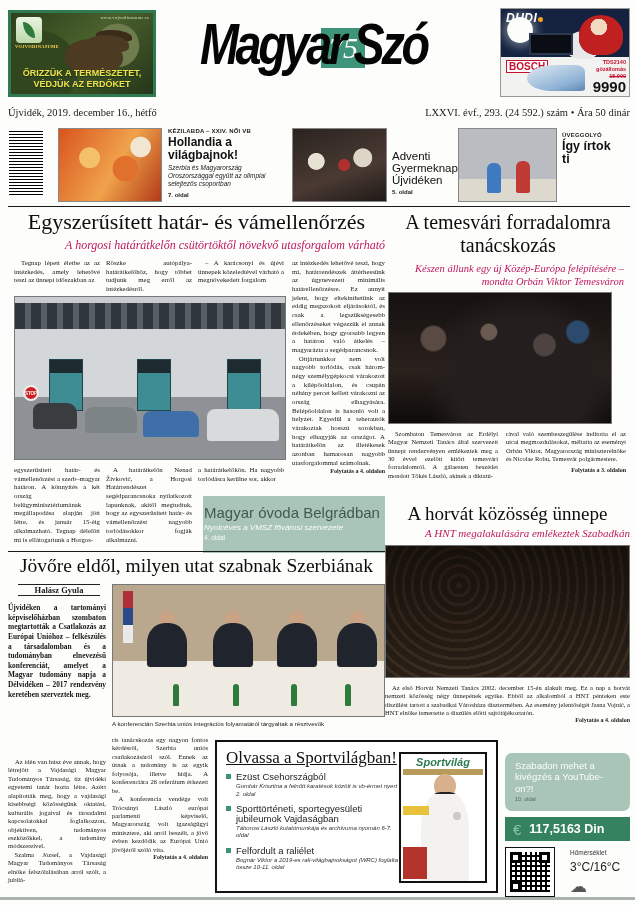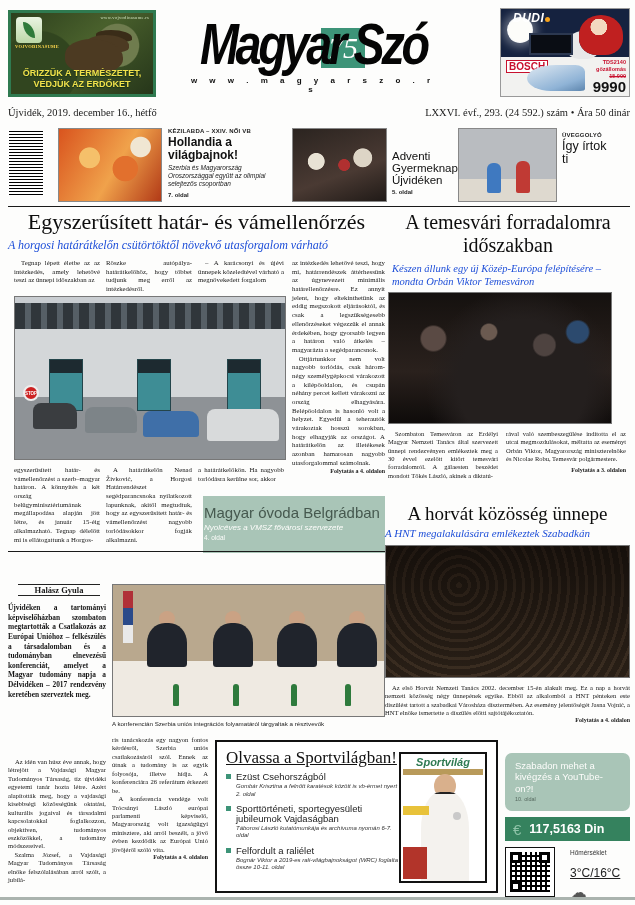--- a/index.html
+++ b/index.html
@@ -47,21 +47,21 @@
   .issue-line { right:5px; top:107px; font-size:10.5px; text-align:right; }
 
   .ad-right { left:500px; top:8px; width:130px; height:89px; border:1px solid #999; overflow:hidden;
     background:linear-gradient(180deg,#15223f 0 55%, #f2f2f0 55% 100%); }
   .ad-right .moon { position:absolute; left:6px; top:8px; width:26px; height:26px; border-radius:50%;
     background:radial-gradient(circle,#fdfdfa 0 60%, #dfe6f5 100%); box-shadow:0 0 10px 4px rgba(255,255,255,.35); }
   .ad-right .santa { position:absolute; right:6px; top:6px; width:44px; height:40px; border-radius:50% 50% 40% 40%;
     background:radial-gradient(circle at 45% 30%, #f3d9c0 0 22%, transparent 23%),
                linear-gradient(180deg,#c02020 0 100%); box-shadow:-18px 10px 0 -6px #e8e8e8; }
   .ad-right .tv { position:absolute; left:28px; top:24px; width:44px; height:22px; background:#0a0d14; border:2px solid #2c3850; }
-  .ad-right .dudi { position:absolute; left:12px; top:2px; font-family:"Liberation Sans",sans-serif;
+  .ad-right .dudi { position:absolute; left:5px; top:2px; font-family:"Liberation Sans",sans-serif;
     font-weight:bold; font-style:italic; font-size:12px; color:#fff; letter-spacing:.5px; }
   .ad-right .dudi::after { content:""; display:inline-block; width:5px; height:5px; border-radius:50%; background:#f6a21a; margin-left:1px; }
   .ad-right .bosch { position:absolute; left:5px; top:51px; font-family:"Liberation Sans",sans-serif;
     font-weight:bold; font-size:10px; color:#c8102e; background:#fff; padding:0 2px; border:1px solid #c8102e; }
   .ad-right .iron { position:absolute; left:26px; top:56px; width:58px; height:26px;
     background:linear-gradient(160deg,#dfe9f2,#8fb3d6 70%,#5d85ad); border-radius:60% 20% 10% 50%/60% 30% 10% 60%; }
   .ad-right .spec { position:absolute; right:3px; top:50px; width:42px; text-align:right;
     font-family:"Liberation Sans",sans-serif; font-weight:bold; font-size:5.5px; color:#c8102e; line-height:1.3; }
   .ad-right .spec .old { text-decoration:line-through; }
   .ad-right .price { position:absolute; right:3px; bottom:1px; font-family:Liberation Sans, sans-serif;
@@ -87,21 +87,21 @@
   .t3-photo .fig-r { position:absolute; right:26px; bottom:8px; width:14px; height:32px; background:#c03a34; border-radius:6px 6px 2px 2px; }
   .teaser-text { font-family:"Liberation Sans",sans-serif; }
   .t-kicker { font-size:6px; font-weight:bold; color:#222; letter-spacing:.2px; }
   .t-title { font-size:12px; font-weight:bold; color:#111; line-height:1.05; margin-top:2px; }
   .t-lead { font-size:6.5px; font-style:italic; color:#222; line-height:1.25; margin-top:3px; }
   .t-page { font-size:6px; font-weight:bold; margin-top:3px; }
   .rule { background:#1a1a1a; height:1px; }
 
   
   .headline { text-align:center; font-weight:400; color:#0d0d0d; }
-  .subhead { text-align:left; font-style:italic; color:#1d4ed8; }
+  .subhead { text-align:right; font-style:italic; color:#be185d; }
   .bodycol { font-size:6.8px; line-height:1.28; text-align:justify; color:#161616; white-space:pre-line; }
   .indent { text-indent:7px; }
   .cont { font-weight:bold; font-size:6px; text-align:right; display:block; }
   .photo { border:1px solid #777; overflow:hidden; }
 
   .border-photo { background:linear-gradient(180deg,#c9cdd1 0 12%, #9aa2a8 12% 20%, #d4d7d9 20% 62%, #8e9296 62% 100%); }
   .border-photo .canopy { position:absolute; left:0; right:0; top:6px; height:26px;
     background:repeating-linear-gradient(90deg,#30363b 0 10px, #565f66 10px 16px); }
   .border-photo .booth { position:absolute; top:62px; width:34px; height:52px;
     background:linear-gradient(180deg,#1d2a30 0 26%, #3e8d95 26% 100%); border:1px solid #24454b; }
@@ -160,21 +160,21 @@
   .euro-bar { background:#35825e; display:flex; align-items:center; padding:0 8px; gap:8px; }
   .euro-bar .es { color:#8fc3a8; font-size:15px; font-family:"Liberation Sans",sans-serif; }
   .euro-bar .ev { color:#fff; font-weight:bold; font-size:12.5px; font-family:"Liberation Sans",sans-serif; }
   .qr { border:1px solid #111; background:#fff; padding:4px; }
   .qr .qinner { width:100%; height:100%; position:relative;
     background:repeating-linear-gradient(90deg,#000 0 2px, transparent 2px 5px),
                repeating-linear-gradient(0deg,#000 0 2px, transparent 2px 5px); }
   .qr .eye { position:absolute; width:11px; height:11px; border:3px solid #000; background:#fff; }
   .weather { font-family:"Liberation Sans",sans-serif; }
   .weather .wl { font-size:6.5px; color:#333; }
-  .weather .wv { font-size:12px; color:#222; margin-top:10px;text-decoration:underline; }
+  .weather .wv { font-size:12px; color:#222; margin-top:4px; }
   .weather .wi { font-size:17px; color:#555; margin-top:2px; }
   .footer-rule { left:0px; top:897px; width:635px; height:3px; background:#aab3ae; }
 </style>
 </head>
 <body>
 
 <div class="page">
 
   <div class="abs ad-left">
     <div class="site">www.vojvodinasume.rs</div>
@@ -187,21 +187,20 @@
       <div>ŐRIZZÜK A TERMÉSZETET,</div>
       <div>VÉDJÜK AZ ERDŐKET</div>
     </div>
   </div>
 
   <div class="abs masthead">
     <div class="logo-row">
       <div class="seventyfive">75</div>
       <div class="logo-word"><span>Magyar</span>&nbsp;<span>Szó</span></div>
     </div>
-    <div class="logo-site">w w w . m a g y a r s z o . r s</div>
   </div>
 
   <div class="abs date-line">Újvidék, 2019. december 16., hétfő</div>
   <div class="abs issue-line">LXXVI. évf., 293. (24 592.) szám • Ára 50 dinár</div>
 
   <div class="abs ad-right">
     <div class="moon"></div>
     <div class="santa"></div>
     <div class="tv"></div>
     <div class="dudi">DUDI</div>
@@ -230,21 +229,21 @@
     <div class="t-title" style="font-weight:normal; font-size:11.5px;">Adventi Gyermeknap Újvidéken</div>
     <div class="t-page">5. oldal</div>
   </div>
 
   <div class="abs t-photo t3-photo">
     <div class="fig-b"></div>
     <div class="fig-r"></div>
   </div>
   <div class="abs teaser-text" style="left:562px; top:132px; width:52px;">
     <div class="t-kicker">ÜVEGGOLYÓ</div>
-    <div class="t-title" style="font-weight:normal; font-size:12.5px;">Így írtok ti</div>
+    <div class="t-title" style="font-weight:bold; font-size:12.5px;">Így írtok ti</div>
   </div>
 
   <div class="abs rule" style="left:8px; top:206px; width:622px;"></div>
 
   <div class="abs headline" style="left:8px; top:209px; width:377px; font-size:22px;">Egyszerűsített határ- és vámellenőrzés</div>
   <div class="abs subhead" style="left:8px; top:238px; width:377px; font-size:12px;">A horgosi határátkelőn csütörtöktől növekvő utasforgalom várható</div>
 
   <div class="abs bodycol indent" style="left:14px; top:259px; width:86px; height:34px;">Tegnap lépett életbe az az intézkedés, amely lehetővé teszi az ünnepi időszakban az</div>
   <div class="abs bodycol" style="left:106px; top:259px; width:86px; height:34px;">Röszke autópálya-határátkelőhöz, hogy többet tudjunk meg erről az intézkedésről.</div>
   <div class="abs bodycol indent" style="left:198px; top:259px; width:86px; height:34px;">– A karácsonyi és újévi ünnepek közeledtével várható a megnövekedett forgalom</div>
@@ -269,40 +268,41 @@
   <div class="abs bodycol" style="left:14px; top:466px; width:86px; height:88px;">egyszerűsített határ- és vámellenőrzést a szerb–magyar határon. A könnyítés a két ország belügyminisztériumának megállapodása alapján jött létre, és január 15-éig alkalmazható. Tegnap délelőtt mi is ellátogattunk a Horgos-</div>
   <div class="abs bodycol indent" style="left:106px; top:466px; width:86px; height:88px;">A határátkelőn Nenad Živković, a Horgosi Határrendészet segédparancsnoka nyilatkozott lapunknak, akitől megtudtuk, hogy az egyszerűsített határ- és vámellenőrzést nagyobb torlódásokkor fogják alkalmazni.</div>
   <div class="abs bodycol" style="left:198px; top:466px; width:86px; height:22px;">a határátkelőkön. Ha nagyobb torlódásra kerülne sor, akkor</div>
 
   <div class="abs ovoda-box" style="left:203px; top:496px; width:182px; height:57px;">
     <div class="bt">Magyar óvoda Belgrádban</div>
     <div class="bs">Nyolcéves a VMSZ fővárosi szervezete</div>
     <div class="bp">4. oldal</div>
   </div>
 
-  <div class="abs headline" style="left:388px; top:211px; width:240px; font-size:20px; line-height:1.15;">A temesvári forradalomra időszakban</div>
+  <div class="abs headline" style="left:388px; top:211px; width:240px; font-size:20px; line-height:1.15;">A temesvári forradalomra tanácskozás</div>
   <div class="abs subhead" style="left:392px; top:262px; width:232px; font-size:10.5px; line-height:1.25;">Készen állunk egy új Közép-Európa felépítésére – mondta Orbán Viktor Temesváron</div>
 
   <div class="abs photo temesvar-photo" style="left:388px; top:292px; width:224px; height:132px;"></div>
 
   <div class="abs bodycol indent" style="left:388px; top:430px; width:110px; height:74px; font-size:6.5px;">Szombaton Temesváron az Erdélyi Magyar Nemzeti Tanács által szervezett ünnepi rendezvényen emlékeztek meg a 30 évvel ezelőtt kitört temesvári forradalomról. A gálaesten beszédet mondott Tőkés László, akinek a diktatú-</div>
   <div class="abs" style="left:506px; top:430px; width:120px;">
     <span class="bodycol" style="position:static; display:block; font-size:6.5px;">rával való szembeszegülése indította el az utcai megmozdulásokat, méltatta az eseményt Orbán Viktor, Magyarország miniszterelnöke és Nicolae Robu, Temesvár polgármestere.</span>
     <span class="cont" style="margin-top:4px;">Folytatás a 3. oldalon</span>
   </div>
 
   <div class="abs headline" style="left:385px; top:503px; width:245px; font-size:19px;">A horvát közösség ünnepe</div>
   <div class="abs subhead" style="left:385px; top:527px; width:245px; font-size:11px;">A HNT megalakulására emlékeztek Szabadkán</div>
   <div class="abs photo horvat-photo" style="left:385px; top:545px; width:245px; height:133px;"></div>
   <div class="abs" style="left:385px; top:684px; width:245px;">
     <span class="bodycol indent" style="position:static; display:block; font-size:6.5px;">Az első Horvát Nemzeti Tanács 2002. december 15-én alakult meg. Ez a nap a horvát nemzeti közösség négy ünnepének egyike. Ebből az alkalomból a HNT pénteken este díszülést tartott a szabadkai Városháza dísztermében. Az esemény jelentőségét Jasna Vojnić, a HNT elnöke ismertette a díszülés előtti sajtótájékoztatón.</span>
     <span class="cont">Folytatás a 4. oldalon</span>
   </div>
 
   <div class="abs rule" style="left:8px; top:551px; width:377px;"></div>
+  <div class="abs headline" style="left:8px; top:555px; width:377px; font-size:19.5px;">Jövőre eldől, milyen utat szabnak Szerbiának</div>
   <div class="abs byline" style="left:18px; top:584px; width:82px;">Halász Gyula</div>
 
   <div class="abs bodycol" style="left:8px; top:603px; width:98px; height:152px; font-weight:bold; font-size:7.4px; line-height:1.3;">Újvidéken a tartományi képviselőházban szombaton megtartották a Csatlakozás az Európai Unióhoz – felkészülés a társadalomban és a tudományban elnevezésű konferenciát, amelyet a Magyar tudomány napja a Délvidéken – 2017 rendezvény keretében szerveztek meg.</div>
   <div class="abs bodycol indent" style="left:8px; top:758px; width:98px; height:140px; font-size:6.6px;">Az idén van húsz éve annak, hogy létrejött a Vajdasági Magyar Tudományos Társaság, tíz újvidéki egyetemi tanár hozta létre. Azért alapították meg, hogy a vajdasági kisebbségi közösségünk oktatási, kulturális jogaival és társadalmi kapcsolatokkal foglalkozzon, objektíven, tudományos eszközökkel, a tudomány módszereivel.
  Szalma József, a Vajdasági Magyar Tudományos Társaság elnöke felszólalásában arról szólt, a jubilá-</div>
 
   <div class="abs photo conf-photo" style="left:112px; top:584px; width:273px; height:133px;">
     <div class="flag"></div>
     <div class="head" style="left:46px;"></div>
       <div class="suit" style="left:34px;"></div>

